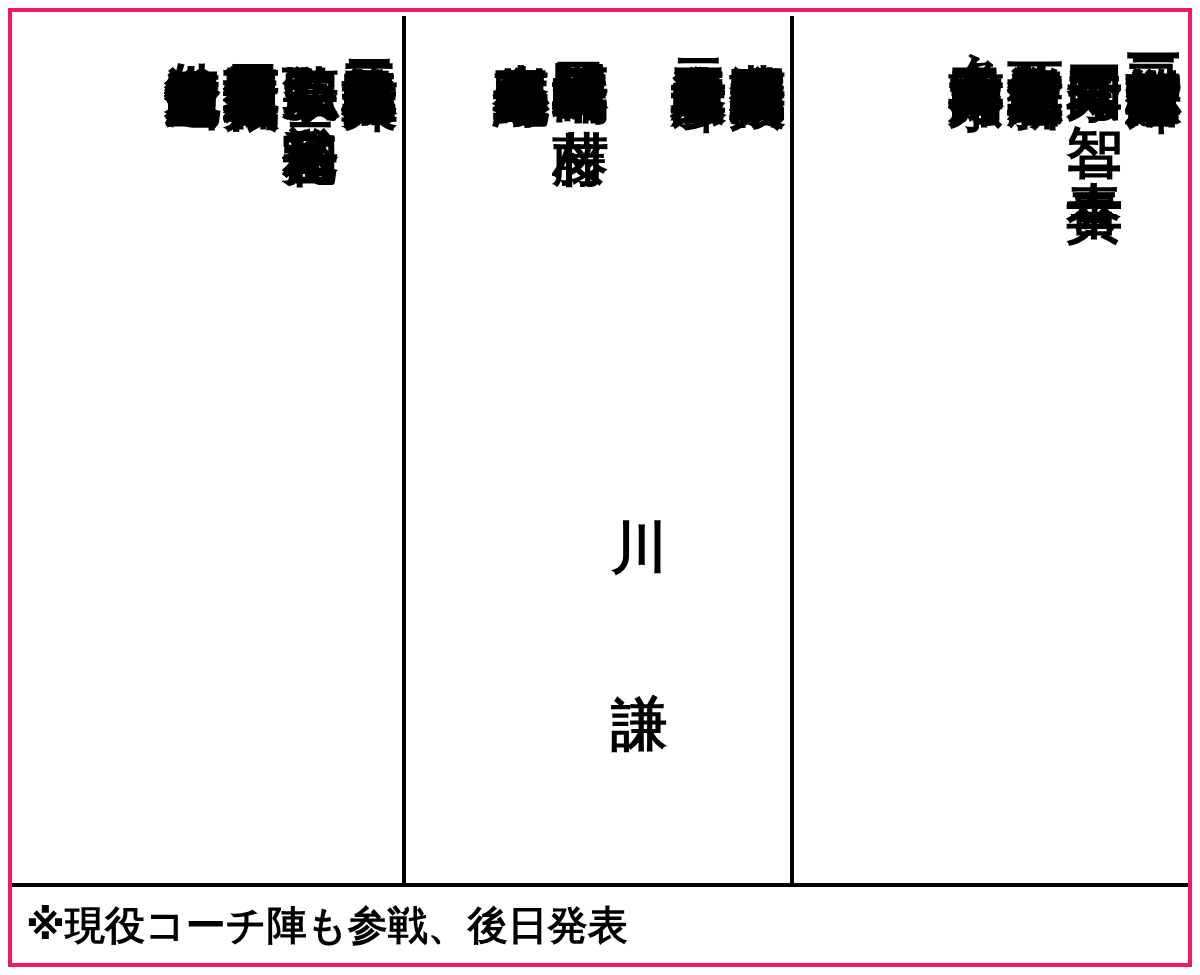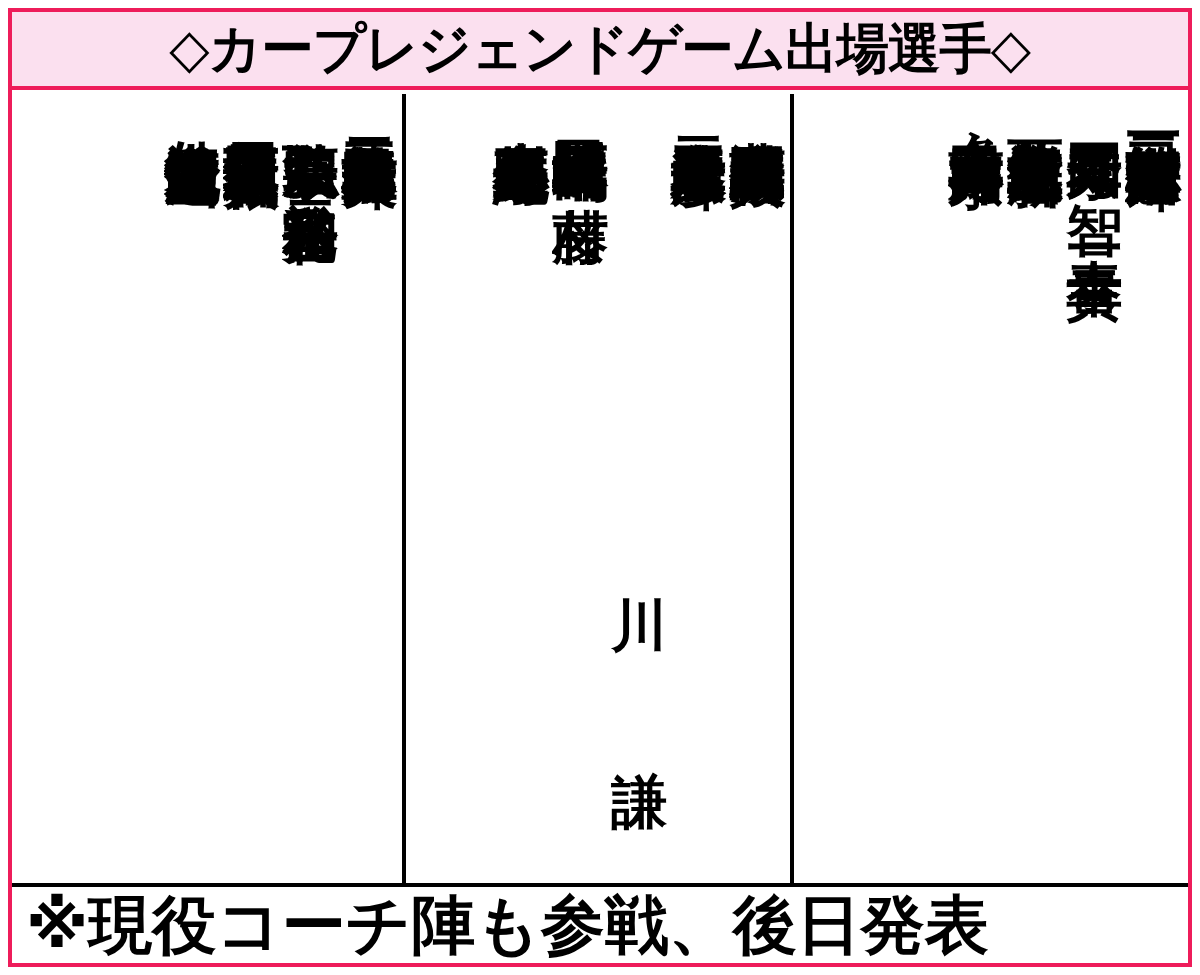--- a/index.html
+++ b/index.html
@@ -103,36 +103,33 @@
     display: flex;
     align-items: center;
     justify-content: flex-start;
     padding-left: 14px;
     box-sizing: border-box;
     background: #ffffff;
   }
   .footer-note {
     font-family: "DejaVu Sans", "Liberation Sans", sans-serif;
     font-weight: bold;
-    font-size: 64px;
+    font-size: 40px;
     line-height: 1;
     color: #000000;
     white-space: nowrap;
     letter-spacing: 0px;
   }
 </style>
 </head>
 <body>
 
 <div class="page">
   <div class="frame">
 
-    <div class="header">
-      <div class="header-title">◇カープレジェンドゲーム出場選手◇</div>
-    </div>
 
     <div class="roster">
 
       <div class="group g-right">
         <div class="vline">二司憲市智徳樹幸樹浩一郎</div>
         <div class="vline">秀真岡知孝　智　泰幸貴一</div>
         <div class="vline">西佐金緒江前浅山黒新天谷</div>
         <div class="vline">山々本方藤田井内田井宗</div>
       </div>
 

